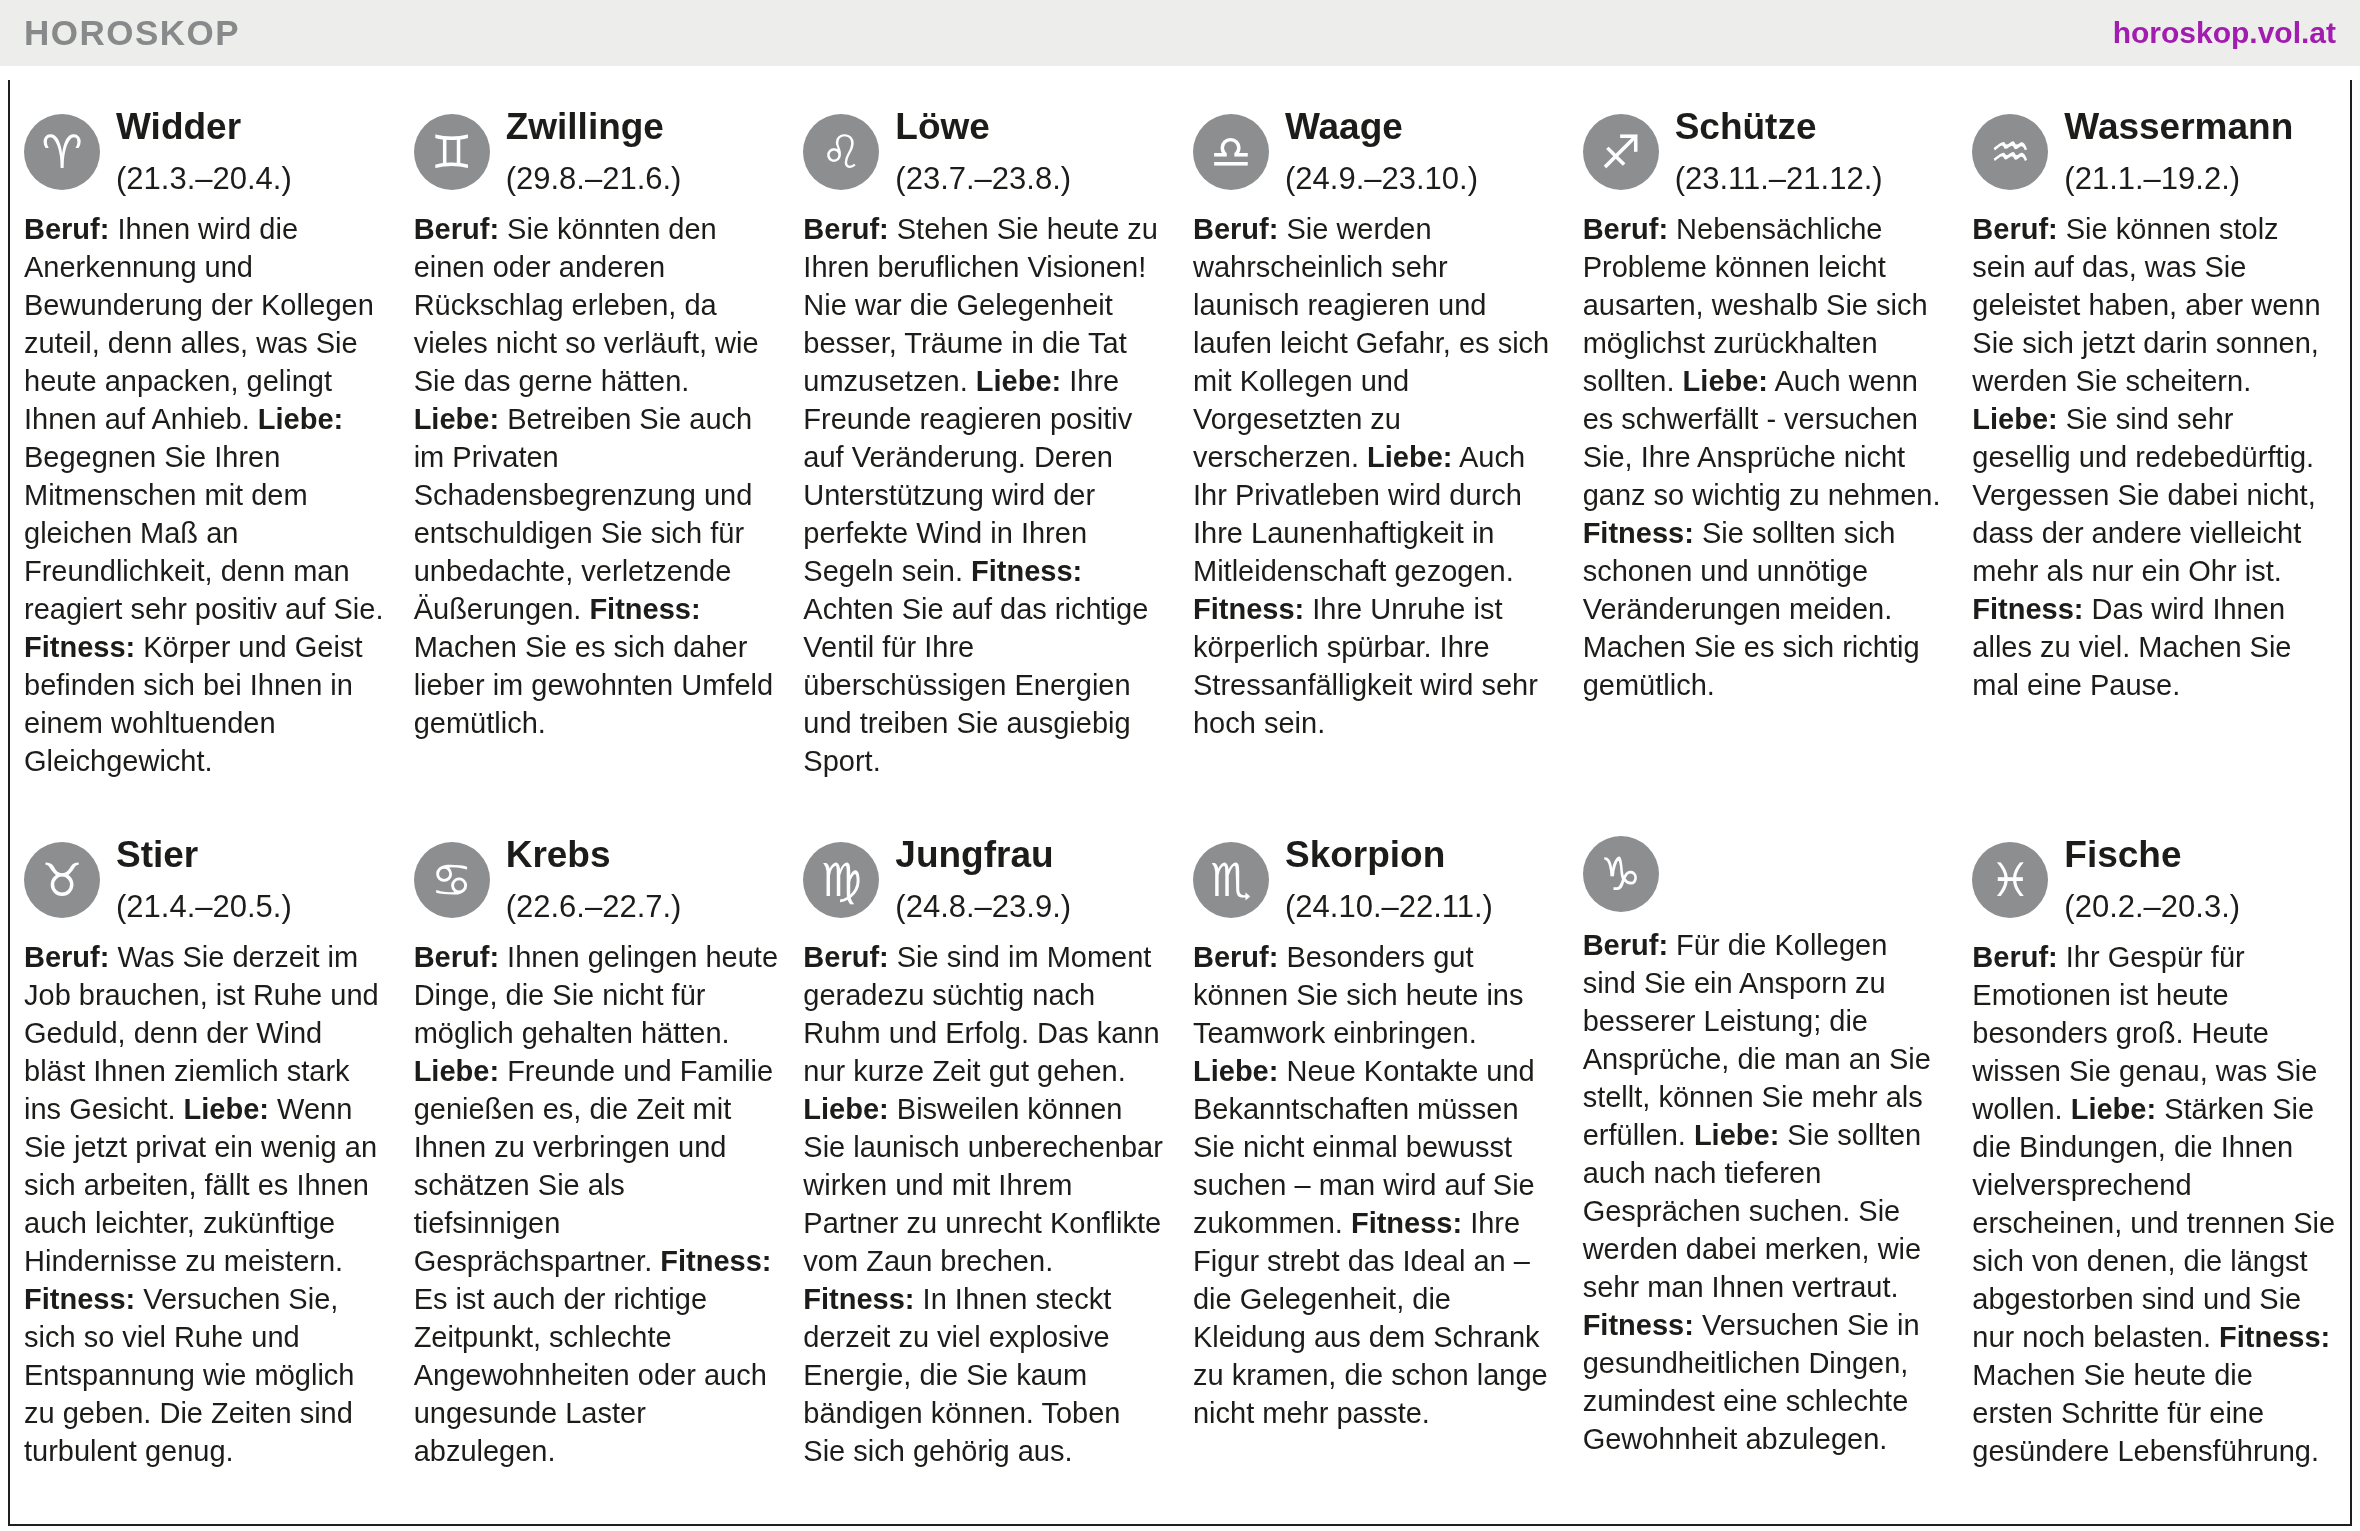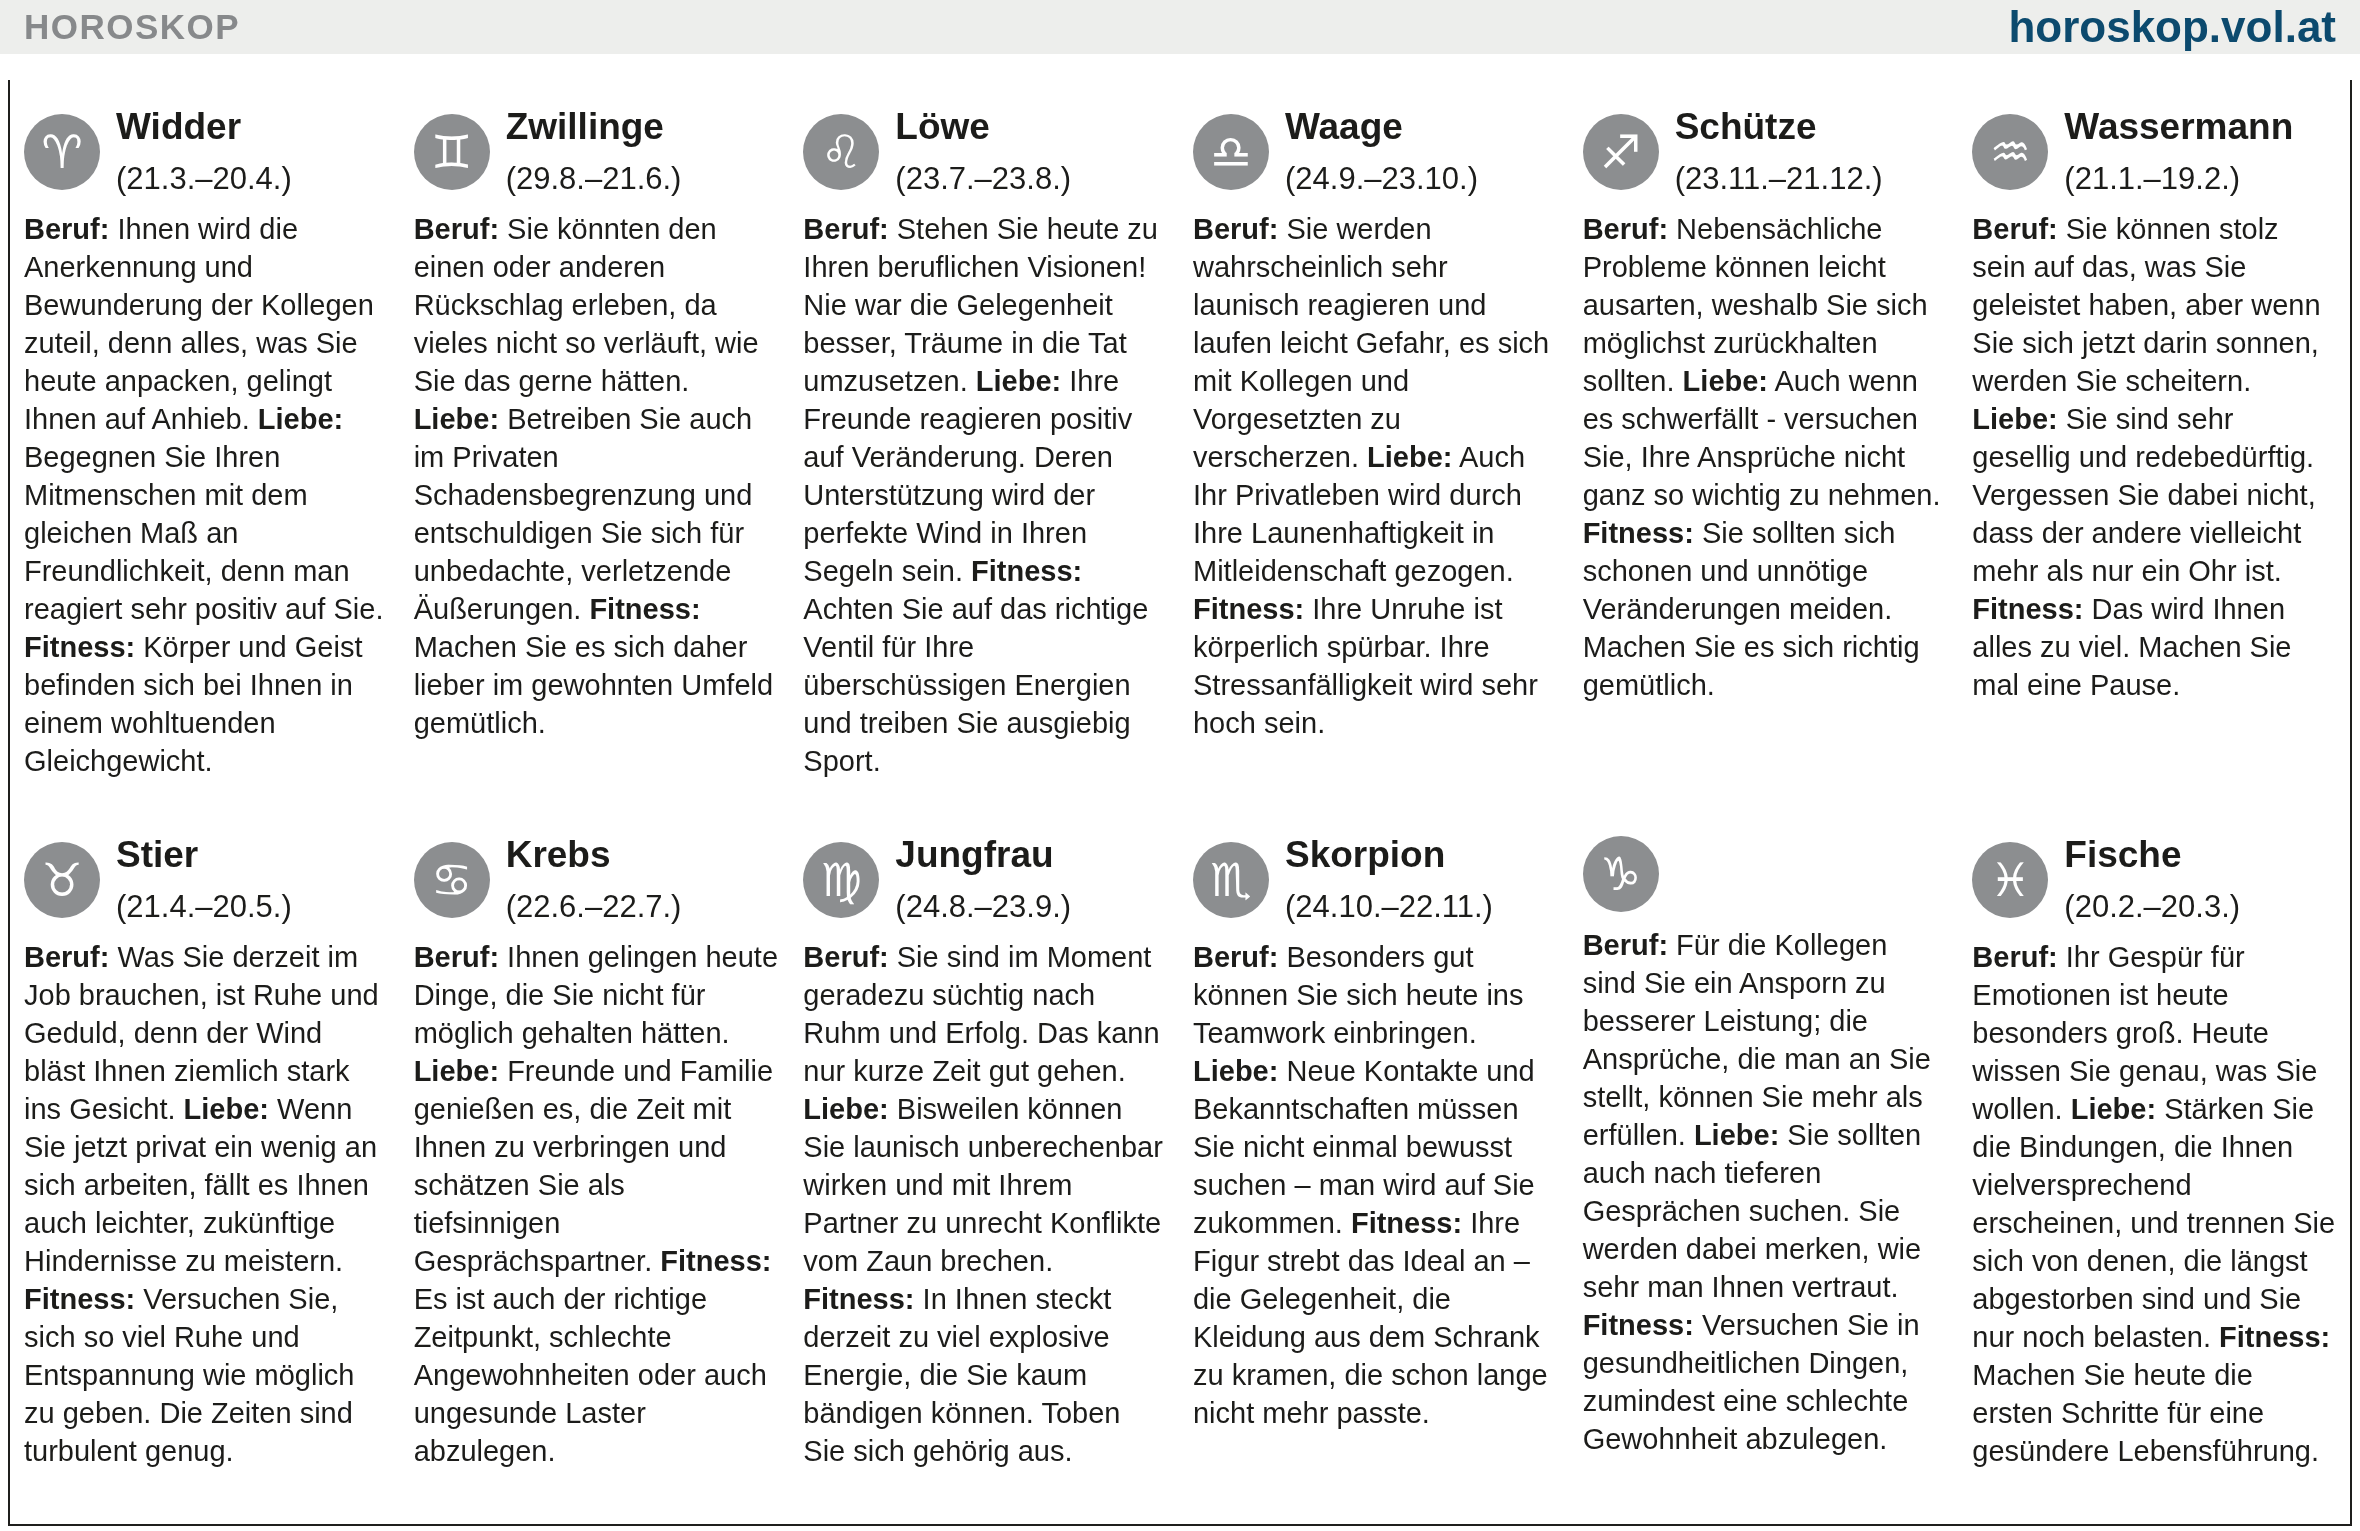--- a/index.html
+++ b/index.html
@@ -5,30 +5,30 @@
   html, body { margin:0; padding:0; background:#ffffff; }
   body {
     width:2360px; height:1531px; overflow:hidden;
     font-family:"Liberation Sans","DejaVu Sans",sans-serif;
     color:#1c1c1a;
   }
   .page { position:relative; width:2360px; height:1531px; }
 
   
   .header {
-    height:54px; background:#edeeec;
+    height:66px; background:#edeeec;
     display:flex; align-items:center; justify-content:space-between;
     padding:0 24px; box-sizing:border-box;gap:8px;
   }
   .header-title {
     font-size:35px; font-weight:bold; letter-spacing:1.5px;
     color:#87898b;
   }
   .header-site {
-    font-size:44px; font-weight:bold; color:#0c4a6e;
+    font-size:30px; font-weight:bold; color:#a21caf;
   }
 
   
   .content {
     position:absolute; left:8px; right:8px; top:80px; bottom:5px;
     border-left:2px solid #1f1f1d;
     border-right:2px solid #1f1f1d;
     border-bottom:2px solid #1f1f1d;
     padding:28px 12px 0 14px; box-sizing:border-box;
   }

